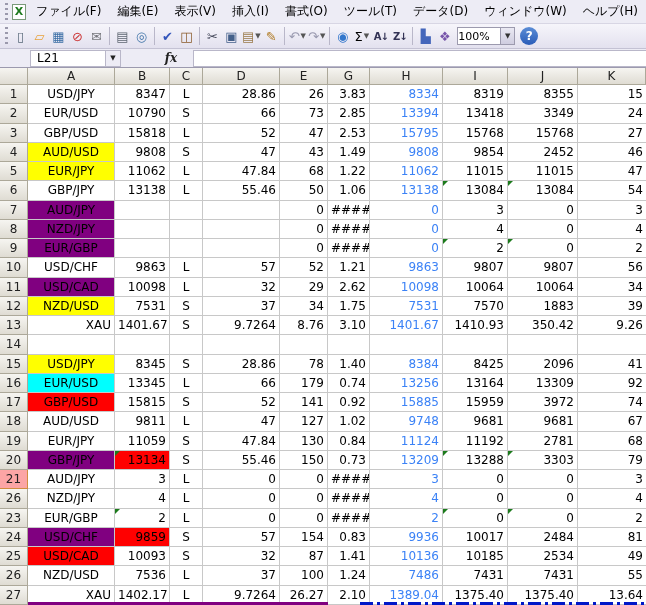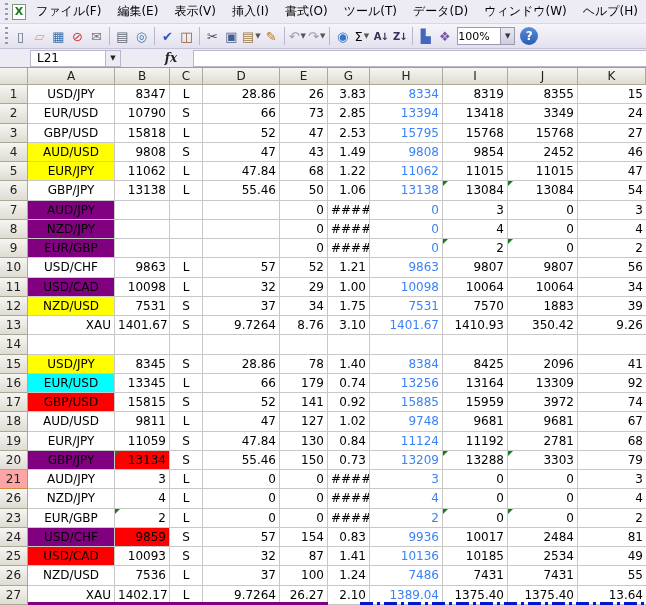--- a/index.html
+++ b/index.html
@@ -331,21 +331,21 @@
         <div class="cell c8 ar">9807</div>
         <div class="cell c9 ar">56</div>
       </div>
       <div class="row">
         <div class="rh">11</div>
         <div class="cell c0 al bg-purple">USD/CAD</div>
         <div class="cell c1 ar">10098</div>
         <div class="cell c2 al">L</div>
         <div class="cell c3 ar">32</div>
         <div class="cell c4 ar">29</div>
-        <div class="cell c5 ar">1.00</div>
+        <div class="cell c5 ar">2.62</div>
         <div class="cell c6 ar red-text">10098</div>
         <div class="cell c7 ar">10064</div>
         <div class="cell c8 ar">10064</div>
         <div class="cell c9 ar">34</div>
       </div>
       <div class="row">
         <div class="rh">12</div>
         <div class="cell c0 al bg-yellow">NZD/USD</div>
         <div class="cell c1 ar">7531</div>
         <div class="cell c2 al">S</div>

